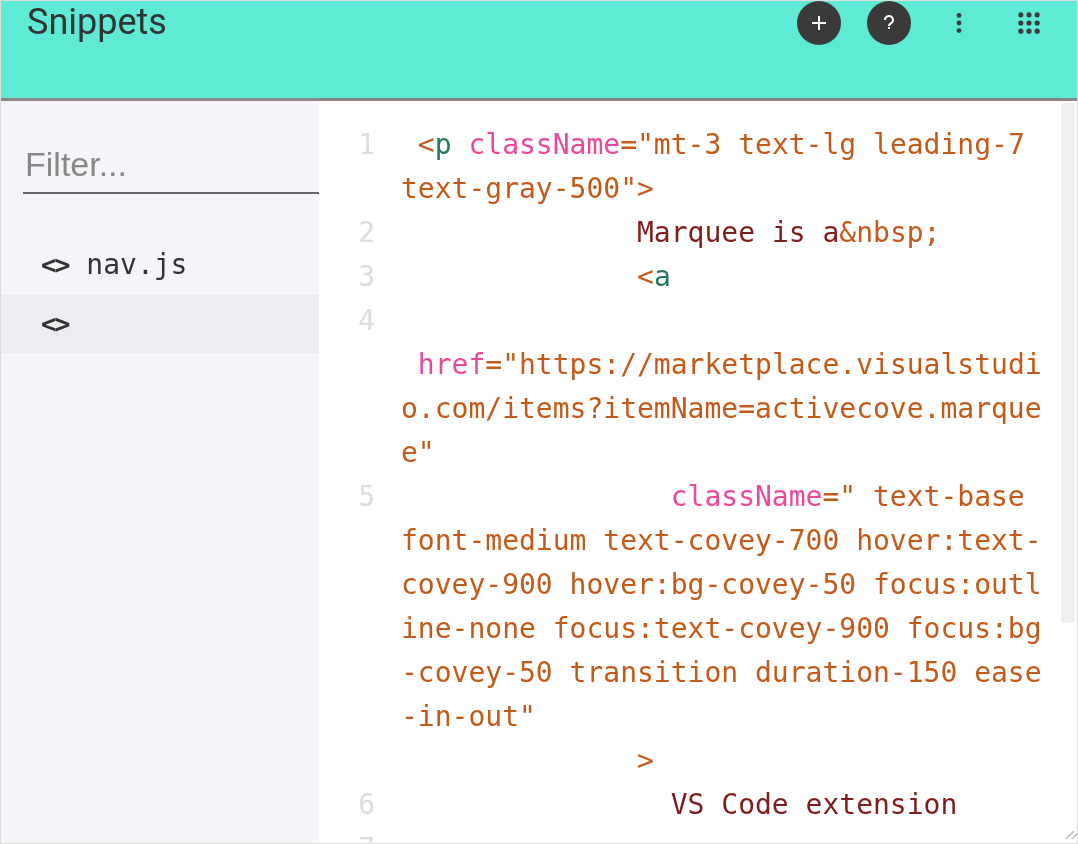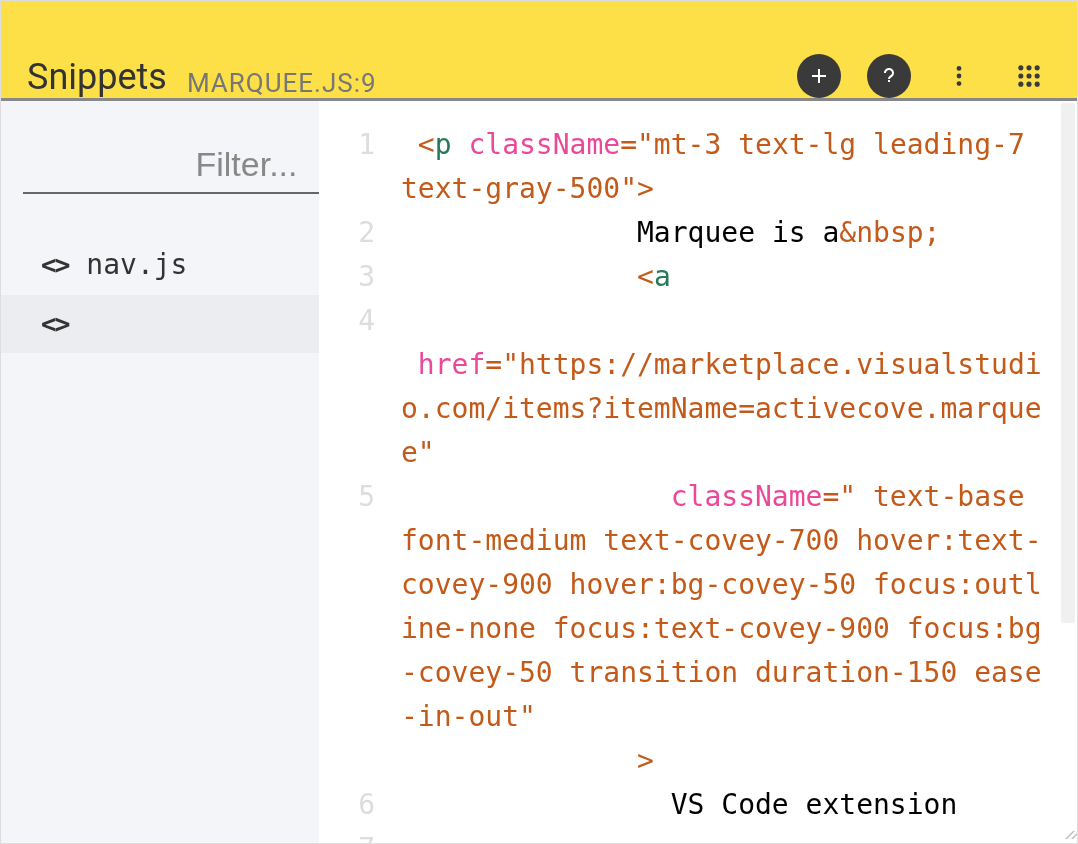--- a/index.html
+++ b/index.html
@@ -1,23 +1,23 @@
 <!DOCTYPE html>
 <html><head>
 <meta charset="utf-8">
 <style>
   * { box-sizing: border-box; margin: 0; padding: 0; }
   html, body { width: 1078px; height: 844px; overflow: hidden; font-family: 'Roboto', 'Helvetica Neue', Arial, sans-serif; background: #fff; }
   .app { width: 1078px; height: 844px; display: flex; flex-direction: column; border: 1px solid #ddd; }
   .toolbar {
     height: 100px;
-    background: #fde047;
+    background: #5eead4;
     border-bottom: 3px solid #888;
     display: flex;
-    align-items: flex-end;
+    align-items: flex-start;
     padding: 0 26px;
   }
   .toolbar-title { font-size: 36px; color: #333; font-weight: 400; margin-right: 20px; }
   .toolbar-subtitle { font-size: 26px; color: #777; letter-spacing: 1px; }
   .toolbar-spacer { flex: 1; }
   .toolbar-icon {
     width: 44px; height: 44px; border-radius: 50%;
     display: inline-flex; align-items: center; justify-content: center;
     margin-left: 26px; cursor: pointer;
   }
@@ -44,21 +44,20 @@
   .filter-wrap { display: flex; align-items: center; padding: 0 26px 0 22px; margin-bottom: 40px; }
   .filter-input {
     flex: 1;
     font-size: 34px;
     color: #888;
     background: transparent;
     border: none;
     border-bottom: 2px solid #666;
     padding: 4px 2px 8px 2px;
     outline: none;
-    text-align: center;
   }
   .filter-input::placeholder { color: #888; }
   .filter-clear { font-size: 38px; color: #333; margin-left: 18px; cursor: pointer; font-weight: 300; }
   .file-list { flex: 1; }
   .file-item {
     display: flex; align-items: center;
     padding: 14px 26px 14px 40px;
     font-family: 'Menlo','Consolas',monospace;
     font-size: 28px;
     color: #333;
@@ -94,39 +93,38 @@
     font-size: 28px;
     line-height: 44px;
     color: #333;
     white-space: pre-wrap;
     word-break: break-all;
   }
   .t-punc { color: #c35a19; }
   .t-tag  { color: #267a5a; }
   .t-attr { color: #ec4899; }
   .t-str  { color: #c35a19; }
-  .t-text { color: #000000; }
+  .t-text { color: #7f1d1d; }
   .code-line { display:block; }
   .resize-corner {
     position:absolute; right:4px; bottom:4px; width:18px; height:18px;
   }
   .resize-corner::before, .resize-corner::after {
     content:""; position:absolute; background:#bbb;
   }
   .resize-corner::before { width:2px; height:14px; right:0; bottom:0; transform: skewX(-45deg); transform-origin: bottom right;}
   .resize-corner::after { width:2px; height:8px; right:6px; bottom:0; transform: skewX(-45deg); transform-origin: bottom right;}
 </style>
 </head>
 <body>
 
 <div class="app">
 
   <div class="toolbar">
     <span class="toolbar-title">Snippets</span>
-    <span class="toolbar-subtitle">MARQUEE.JS:9</span>
     <div class="toolbar-spacer"></div>
 
     <span class="toolbar-icon icon-dark" title="Add">
       <svg width="24" height="24" viewBox="0 0 24 24">
           <path d="M11 5h2v6h6v2h-6v6h-2v-6H5v-2h6z"></path>
         </svg>
     </span>
     <span class="toolbar-icon icon-dark" title="Help">
       <svg width="24" height="24" viewBox="0 0 24 24">
           <path d="M11 18h2v-2h-2v2zm1-16C7.03 2 3 6.03 3 11h2c0-3.86 3.14-7 7-7s7 3.14 7 7c0 2-2 3.5-3.5 4.5S13 17 13 18h-2c0-2 1.5-3 3-4s3-2 3-4c0-2.76-2.24-5-5-5z" fill="none"></path>

